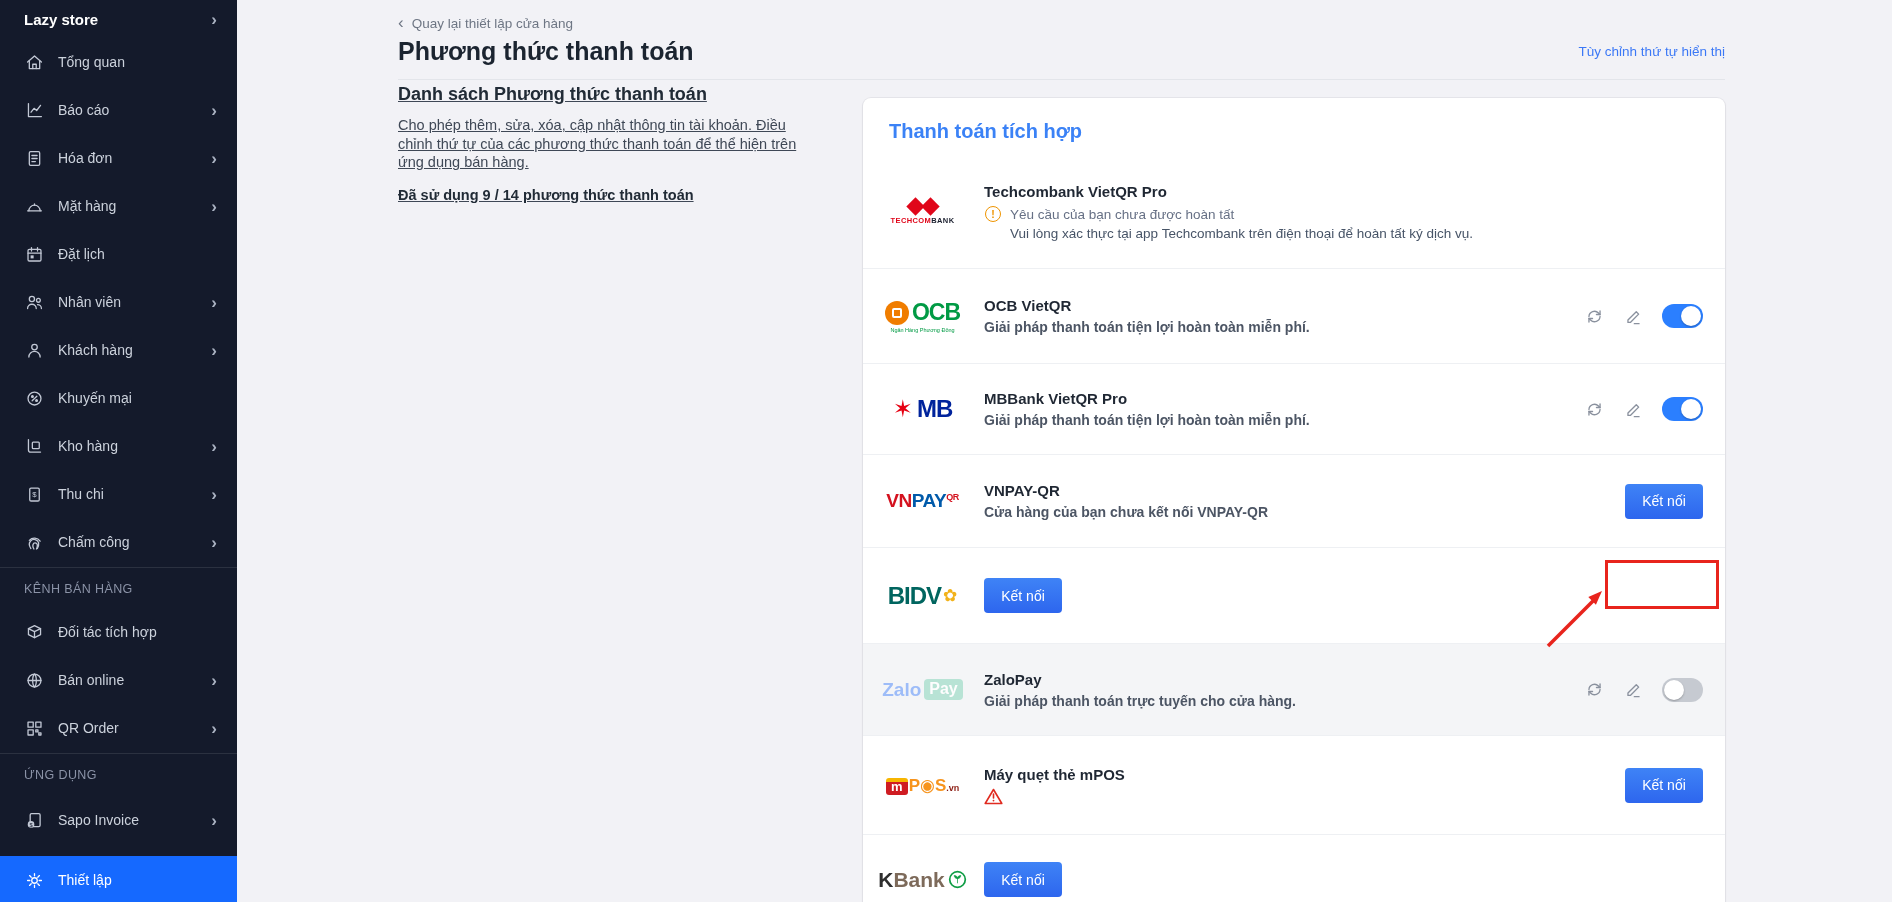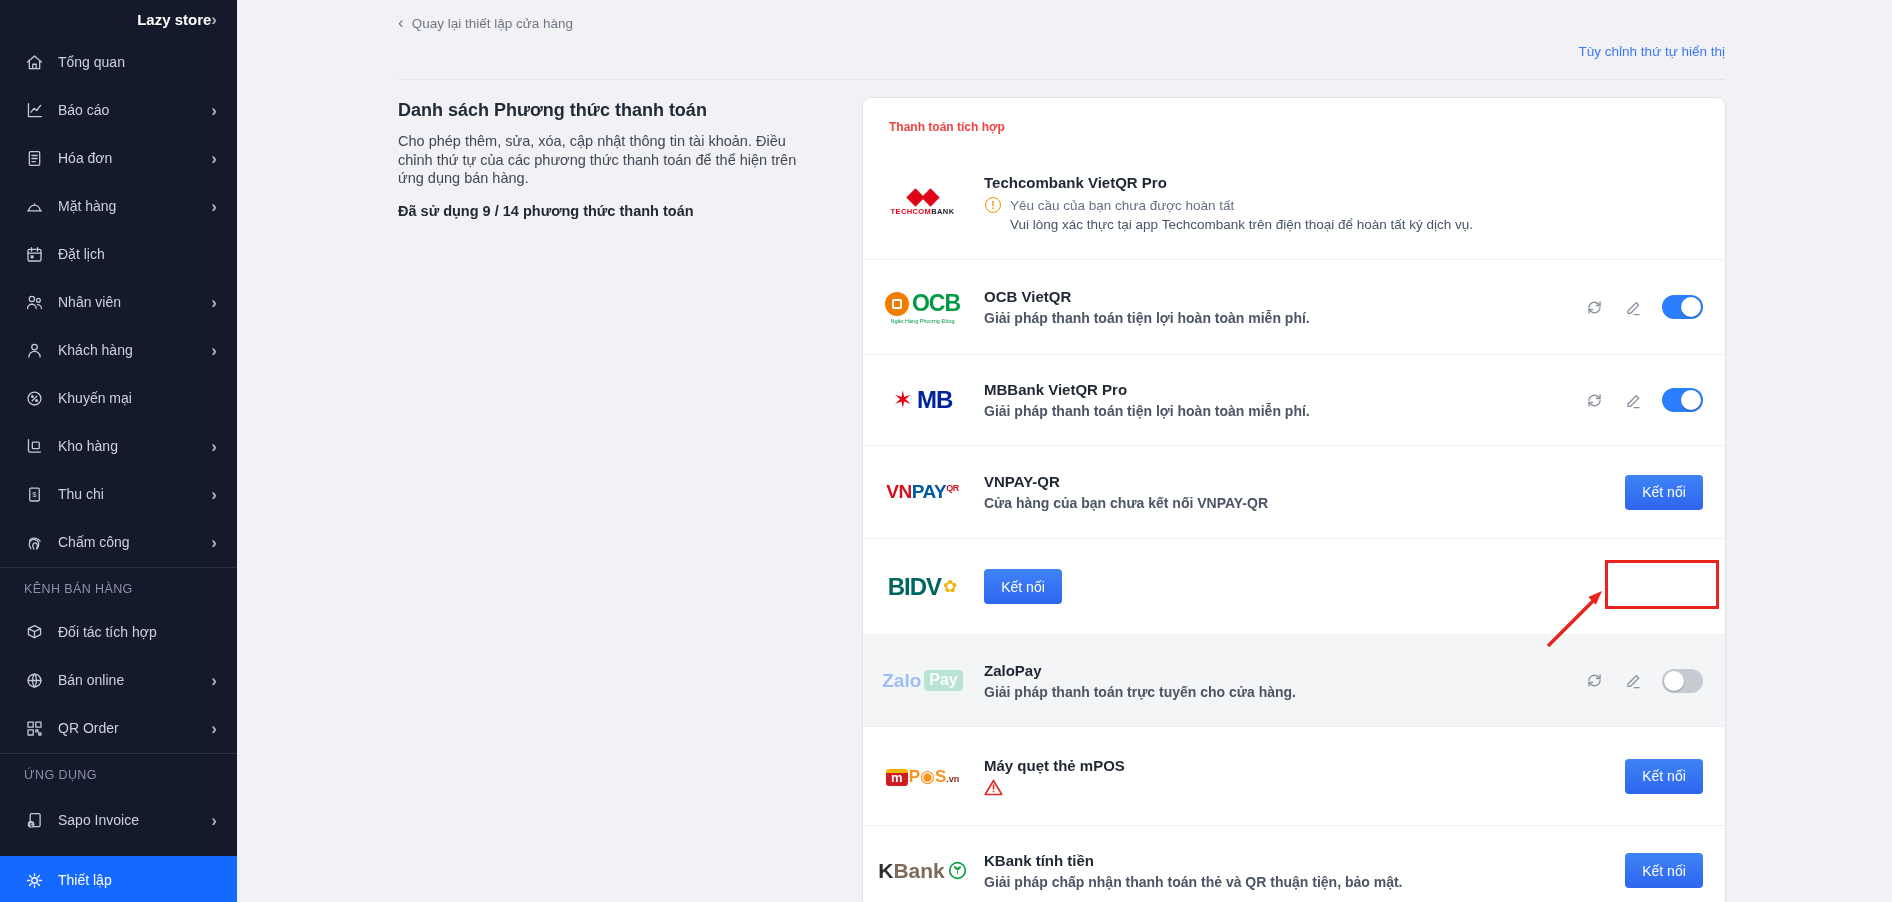--- a/index.html
+++ b/index.html
@@ -3,50 +3,50 @@
 <meta charset="utf-8">
 <style>
   * { margin:0; padding:0; box-sizing:border-box; }
   html,body { width:1892px; height:902px; overflow:hidden; background:#f2f2f6;
     font-family:"Liberation Sans","DejaVu Sans",sans-serif; }
   .canvas { position:relative; width:1892px; height:902px; background:#f2f2f6; overflow:hidden; }
 
   
   .sidebar { position:absolute; left:0; top:0; width:237px; height:902px; background:#141a2b; color:#ccd2dc; }
   .store-header { height:38px; display:flex; align-items:center; padding:0 20px 0 24px; color:#fff; font-weight:bold; font-size:15px; cursor:pointer; }
-  .store-header .sp { flex:1;text-align:right; }
+  .store-header .sp { flex:1; }
   .chev { color:#aab2c2; font-size:17px; line-height:1; font-weight:bold; }
   .nav-item { height:48px; display:flex; align-items:center; padding:0 20px 0 24px; font-size:14px; color:#ccd2dc; cursor:pointer; }
   .nav-item .ico { width:20px; height:20px; margin-right:14px; flex:0 0 20px; color:#c3c9d6; display:flex; align-items:center; justify-content:center; }
   .nav-item .ico svg { width:19px; height:19px; stroke:currentColor; fill:none; stroke-width:1.5; stroke-linecap:round; stroke-linejoin:round; }
   .nav-item .lbl { flex:1; }
   .nav-item.active { background:#1569ff; color:#fff; }
   .nav-item.active .ico { color:#fff; }
   .side-divider { border:0; border-top:1px solid rgba(255,255,255,.10); margin:1px 0 0 0; }
   .section-label { height:40px; line-height:42px; padding-left:24px; font-size:12.5px; color:#8b93a7; letter-spacing:.4px; }
   .section-label.s2 { height:42px; }
   .gap12 { height:12px; }
 
   
   .breadcrumb { position:absolute; left:398px; top:13px; display:flex; align-items:center; font-size:13.5px; color:#6e7684; cursor:pointer; }
   .breadcrumb .bk { font-size:17px; margin-right:8px; color:#6e7684; }
   .page-title { position:absolute; left:398px; top:37px; font-size:25px; font-weight:bold; color:#1b2430; }
   .customize-link { position:absolute; right:167px; top:44px; font-size:13.5px; color:#3b78f6; cursor:pointer; }
   .head-divider { position:absolute; left:398px; right:167px; top:79px; border-top:1px solid #e3e5ea; }
 
   
-  .intro { position:absolute; left:398px; top:100px; width:420px; color:#3f4856; }
+  .intro { position:absolute; left:398px; top:84px; width:420px; color:#3f4856;text-decoration:underline; }
   .intro h2 { font-size:18px; font-weight:bold; color:#212b36; margin-bottom:11px; }
   .intro p { font-size:14.5px; line-height:18.5px; margin-bottom:15px; width:412px; }
   .intro .usage { font-size:14.5px; font-weight:bold; color:#212b36; }
 
   
   .panel { position:absolute; left:863px; top:98px; width:862px; height:840px; background:#fff; border-radius:8px;
     box-shadow:0 0 0 1px rgba(16,24,40,.05), 0 1px 3px rgba(16,24,40,.06); }
-  .panel-header { padding:22px 26px 14px 26px; font-size:12px; font-weight:bold; color:#ef4444; }
+  .panel-header { padding:22px 26px 14px 26px; font-size:20px; font-weight:bold; color:#3b82f6; }
   .prow { display:flex; align-items:center; padding:0 22px; border-top:1px solid #eef0f3; }
   .prow.first { border-top:0; }
   .prow.disabled { background:#f4f5f7; }
   .logo-cell { width:75px; flex:0 0 75px; margin-right:24px; display:flex; flex-direction:column; align-items:center; justify-content:center; }
   .text-cell { flex:1; min-width:0; }
   .ptitle { font-size:15px; font-weight:bold; color:#1f2733; margin-bottom:5px; }
   .psub { font-size:14px; color:#4c5564;font-weight:bold; }
   .controls { display:flex; align-items:center; gap:19px; }
   .icon-btn { width:20px; height:20px; color:#8a919e; cursor:pointer; display:flex; align-items:center; justify-content:center; }
   .icon-btn svg { width:19px; height:19px; stroke:currentColor; fill:none; stroke-width:1.7; stroke-linecap:round; stroke-linejoin:round; }
@@ -293,20 +293,21 @@
           </svg>
         </span>
       <span class="lbl">Thiết lập</span>
     </div>
   </aside>
 
   <div class="breadcrumb">
     <span class="bk">‹</span>
     <span>Quay lại thiết lập cửa hàng</span>
   </div>
+  <h1 class="page-title">Phương thức thanh toán</h1>
   <a class="customize-link">Tùy chỉnh thứ tự hiển thị</a>
   <div class="head-divider"></div>
 
   <div class="intro">
     <h2>Danh sách Phương thức thanh toán</h2>
     <p>Cho phép thêm, sửa, xóa, cập nhật thông tin tài khoản. Điều chỉnh thứ tự của các phương thức thanh toán để thể hiện trên ứng dụng bán hàng.</p>
     <div class="usage">Đã sử dụng 9 / 14 phương thức thanh toán</div>
   </div>
 
   <section class="panel">
@@ -483,24 +484,20 @@
       <div class="logo-cell">
         <div class="kb-wrap">
           <span class="kb-k">K</span>
             <span class="kb-b">Bank</span>
           <svg class="kb-c" viewBox="0 0 20 20">
               <circle cx="10" cy="10" r="8.2" fill="none" stroke="#0f9d45" stroke-width="1.8"></circle>
               <path d="M10 14V8M10 9c-2.4 0-3.4-1.6-3.4-3.2C8.2 5.8 10 6.6 10 9zm0 0c2.4 0 3.4-1.6 3.4-3.2C11.8 5.8 10 6.6 10 9z" fill="#0f9d45" stroke="#0f9d45" stroke-width=".8"></path>
             </svg>
         </div>
       </div>
-      <div class="text-cell">
-        <div class="ptitle">KBank tính tiền</div>
-        <div class="psub">Giải pháp chấp nhận thanh toán thẻ và QR thuận tiện, bảo mật.</div>
-      </div>
       <div class="controls">
         <button class="btn-connect">Kết nối</button>
       </div>
     </div>
   </section>
 
   <div class="hl-box"></div>
   <svg class="hl-arrow" width="72" height="68" viewBox="0 0 72 68">
     <path d="M10 60L56 14" stroke="#e8241d" stroke-width="3.5" fill="none"></path>
     <polygon points="64,5 57.9,18.7 50.3,10.9" fill="#e8241d"></polygon>

